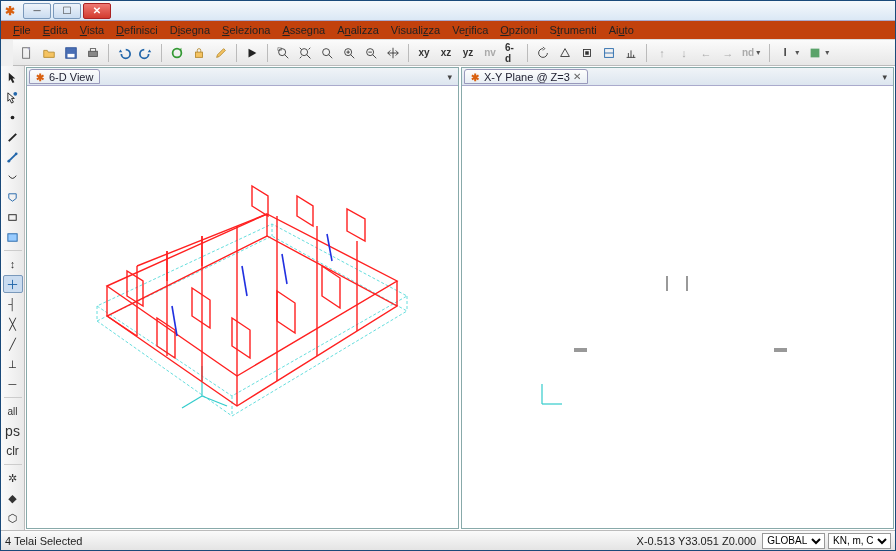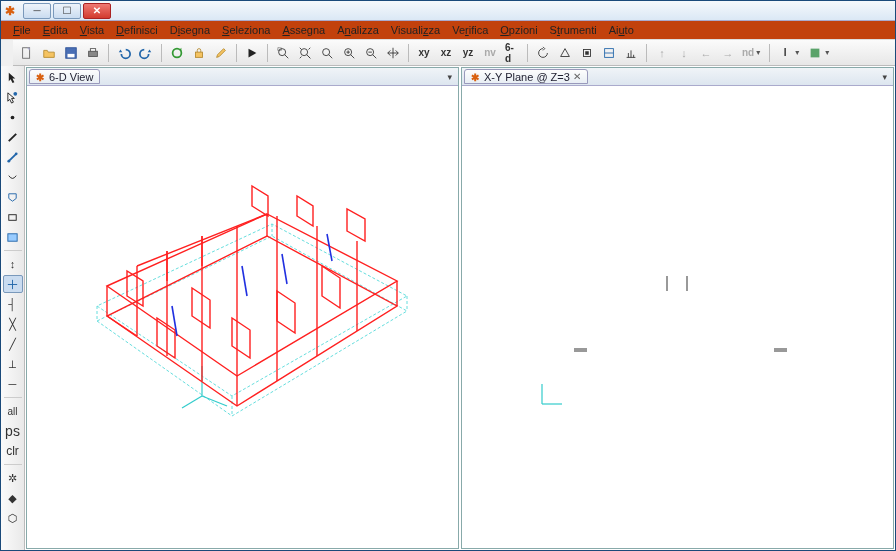--- a/index.html
+++ b/index.html
@@ -407,14 +407,25 @@
               <line x1="312" y1="263" x2="325" y2="263"></line>
               <line x1="312" y1="265" x2="325" y2="265"></line>
             </g>
           </svg>
         </div>
       </div>
 
     </div>
   </div>
 
+  <div class="status">
+    <span>4 Telai Selected</span>
+    <span class="coords">X-0.513  Y33.051  Z0.000</span>
+    <select>
+      <option>GLOBAL</option>
+    </select>
+    &nbsp;
+    <select>
+      <option>KN, m, C</option>
+    </select>
+  </div>
 
 </div>
 
 </body></html>

